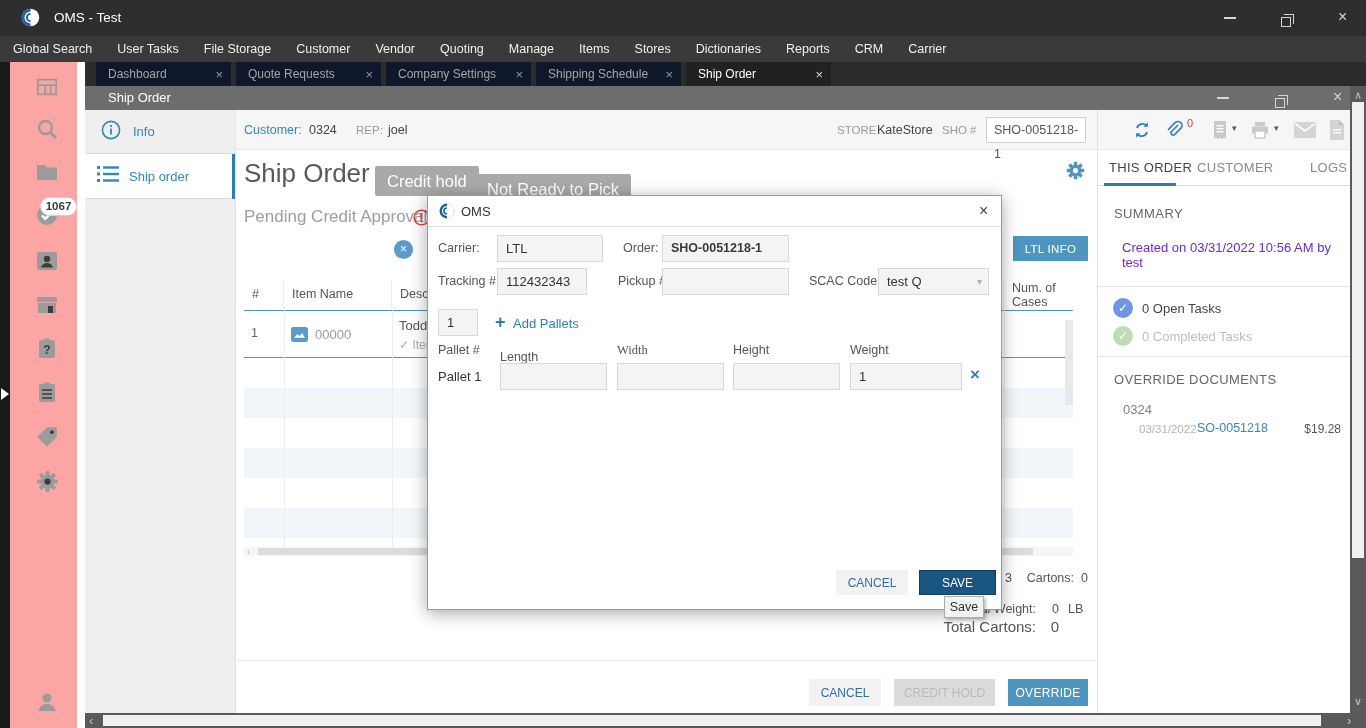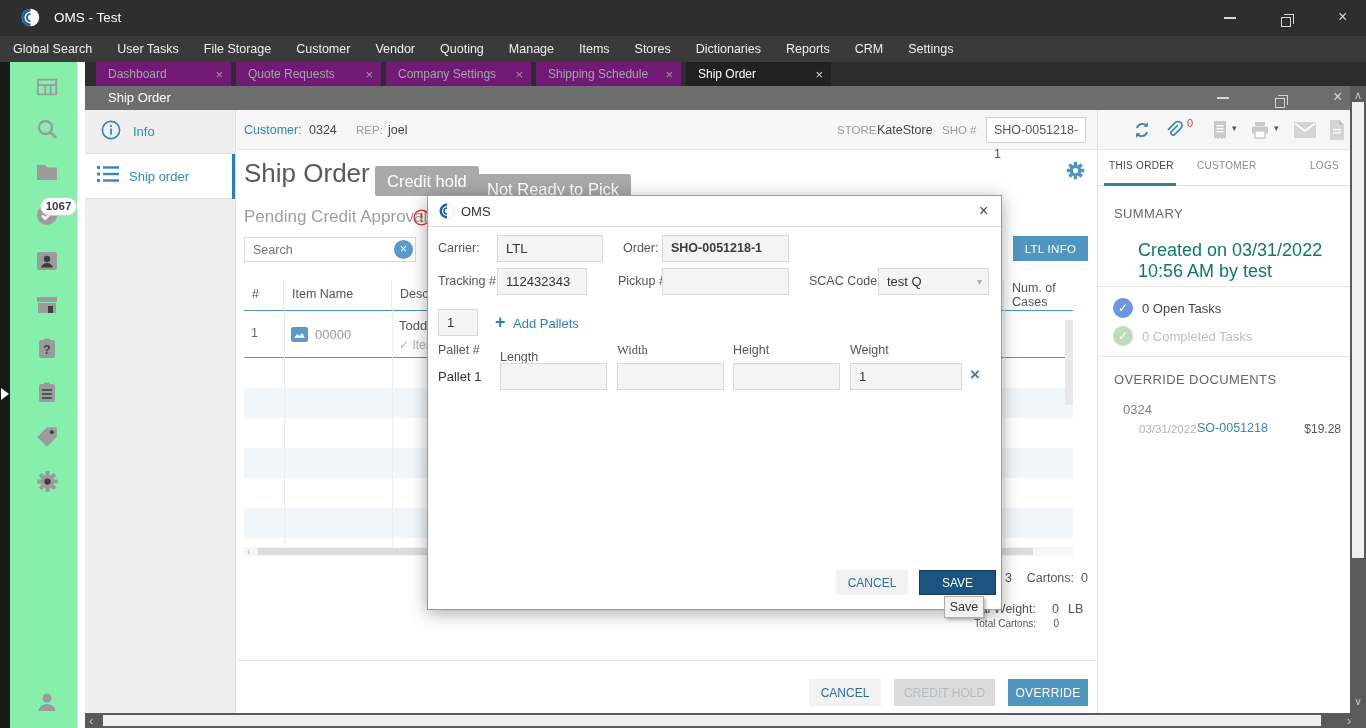--- a/index.html
+++ b/index.html
@@ -13,30 +13,30 @@
   
   .titlebar { left:0; top:0; width:1366px; height:36px; background:#2e2e2e; color:#fff; }
   .menubar  { left:0; top:36px; width:1366px; height:26px; background:#3a3a3a; display:flex; align-items:center; padding-left:7px; gap:13px; }
   .menubar span { color:#f0f0f0; font-size:12.5px; padding:0 6px; cursor:default; white-space:nowrap; }
   .win-min { display:inline-block; width:12px; height:2px; background:#d6d6d6; }
   .win-restore { display:inline-block; width:10px; height:10px; border:1.3px solid #d6d6d6; position:relative; background:transparent; }
   .win-restore:before { content:""; position:absolute; left:2px; top:-4px; width:9px; height:9px; border:1.3px solid #d6d6d6; border-left:none; border-bottom:none; }
   .win-close { color:#d6d6d6; font-size:16px; line-height:16px; }
   
   .tabbar { left:85px; top:62px; width:1281px; height:24px; background:#2c2c2c; display:flex; }
-  .tab { height:24px; width:145px; margin-right:5px; background:#701a75; color:#a5a5a5; font-size:12px;
+  .tab { height:24px; width:145px; margin-right:5px; background:#0f172a; color:#a5a5a5; font-size:12px;
          display:flex; align-items:center; padding:0 8px 0 12px; }
   .tab .lbl { flex:1; white-space:nowrap; overflow:hidden; }
   .tab .x { color:#9a9a9a; font-size:13px; }
   .tab.active { background:#212121; color:#fff; }
   .tab.active .x { color:#d8d8d8; }
   
   .edgestrip { left:0; top:62px; width:10px; height:666px; background:#191919; }
   .expander { left:1px; top:388px; width:0; height:0; border-top:6px solid transparent; border-bottom:6px solid transparent; border-left:8px solid #fff; }
-  .sidebar { left:10px; top:62px; width:67px; height:666px; background:#86efac; }
+  .sidebar { left:10px; top:62px; width:67px; height:666px; background:#fca5a5; }
   .side-icon { position:absolute; left:23px; width:28px; height:26px; display:flex; align-items:center; justify-content:center; }
   .count-badge { position:absolute; left:30px; top:135px; min-width:37px; height:19px; background:#fff; border:1px solid #cfcfcf;
                  border-radius:10px; color:#3c3c3c; font-size:11.5px; font-weight:bold; text-align:center; line-height:17px; padding:0 4px; }
   
   .inner-titlebar { left:85px; top:86px; width:1265px; height:24px; background:#6d6d6d; color:#fff; }
   .inner-nav { left:85px; top:110px; width:180px; height:603px; background:#efefef; }
   .nav-item { position:relative; width:150px; display:flex; align-items:center; border-bottom:1px solid #dcdcdc; }
   .nav-item .txt { color:#3187c0; font-size:13px; }
   
   .content { left:235px; top:110px; width:862px; height:603px; background:#fff; border-left:1px solid #e2e2e2; }
@@ -48,21 +48,21 @@
   .btn-blue { background:#4e95c0; color:#fff; font-size:11.5px; text-align:center; border:none; letter-spacing:.3px; }
   .btn-light { background:#f2f2f2; color:#2f6da5; font-size:12px; text-align:center; border:none; }
   .btn-disabled { background:#dbdbdb; color:#b5bcc1; font-size:12px; text-align:center; border:none; }
   
   .tbl-head { position:absolute; display:flex; color:#555; font-size:12.5px; border-bottom:1px solid #4e95c0; background:#fff; }
   .tbl-head .c { padding:7px 0 0 8px; border-right:1px solid #ececec; height:30px; }
   .stripe { position:absolute; left:8px; width:829px; height:30px; }
   .vline { position:absolute; width:1px; background:#ededed; }
   
   .rpanel { left:1097px; top:110px; width:253px; height:603px; background:#fff; border-left:1px solid #e2e2e2; }
-  .rp-tab { position:absolute; top:50px; font-size:10px; letter-spacing:.3px; color:#8a8a8a; }
+  .rp-tab { position:absolute; top:50px; font-size:13px; letter-spacing:.3px; color:#8a8a8a; }
   .sec-head { color:#666; font-size:13px; letter-spacing:.4px; }
   .check-circle { position:absolute; width:20px; height:20px; border-radius:50%; color:#fff; font-size:12px; text-align:center; line-height:20px; }
   
   .vscroll { left:1350px; top:86px; width:16px; height:627px; background:#5a5a5a; }
   .hscroll { left:85px; top:713px; width:1281px; height:15px; background:#5a5a5a; }
   .sb-thumb { position:absolute; background:#f1f1f1; }
   .sb-arrow { position:absolute; color:#c2c2c2; font-size:11px; line-height:11px; }
   
   .modal { left:427px; top:195px; width:575px; height:415px; background:#fff; border:1px solid #9a9a9a;
            box-shadow:0 3px 16px rgba(0,0,0,.35); z-index:10; }
@@ -97,21 +97,21 @@
     <span>File Storage</span>
     <span>Customer</span>
     <span>Vendor</span>
     <span>Quoting</span>
     <span>Manage</span>
     <span>Items</span>
     <span>Stores</span>
     <span>Dictionaries</span>
     <span>Reports</span>
     <span>CRM</span>
-    <span>Settings</span>
+    <span>Carrier</span>
   </div>
 
   <div class="abs edgestrip"></div>
   <div class="abs expander"></div>
 
   <div class="abs sidebar">
     <div class="side-icon" style="top:12px;">
       <svg width="26" height="22" viewBox="0 0 24 24">
           <path d="M2 4h20v16H2z" fill="none" stroke="#9b9b9b" stroke-width="2"></path>
           <path d="M2 10h20M10 10v10M16 10v10" stroke="#9b9b9b" stroke-width="2" fill="none"></path>
@@ -279,21 +279,20 @@
 
     <span class="abs" style="left:8px; top:97px; font-size:17px; color:#9e9e9e;">Pending Credit Approval</span>
     <span class="abs" style="left:177px; top:99px;">
       <svg width="17" height="17" viewBox="0 0 18 18">
           <circle cx="9" cy="9" r="7.8" fill="none" stroke="#d9443a" stroke-width="1.6"></circle>
           <rect x="8.1" y="4.2" width="1.8" height="6" fill="#d9443a"></rect>
           <circle cx="9" cy="13" r="1.2" fill="#d9443a"></circle>
         </svg>
     </span>
 
-    <input class="abs" style="left: 8px; top: 127px; width: 172px; height: 25px; border: 1px solid rgb(217, 217, 217); font-size: 12.5px; color: rgb(119, 119, 119); padding: 0px 26px 0px 8px; font-family: inherit; outline: none;" placeholder="Search">
     <span class="abs" style="left:158px; top:130px; width:19px; height:19px; border-radius:50%; background:#5b9bc8; color:#fff; font-size:12px; text-align:center; line-height:18px;">×</span>
     <button class="abs btn-blue" style="left:777px; top:126px; width:75px; height:25px;">LTL INFO</button>
 
     <div class="tbl-head" style="left:8px; top:170px; width:829px;">
       <span class="c" style="width:40px;">#</span>
       <span class="c" style="width:108px;">Item Name</span>
       <span class="c" style="width:612px;">Description</span>
       <span class="c" style="width:69px; border-right:none; padding-top:1px; line-height:14px;">Num. of Cases</span>
     </div>
 
@@ -330,21 +329,21 @@
     <span class="abs" style="left:769px; top:461px; font-size:12.5px; color:#555;">3</span>
     <div class="abs" style="left:700px; top:461px; width:152px; display:flex; justify-content:flex-end; gap:7px; font-size:12.5px; color:#555;">
       <span>Cartons:</span>
         <span>0</span>
     </div>
     <div class="abs" style="left:560px; top:492px; width:290px; display:flex; justify-content:flex-end; gap:9px; font-size:12.5px; color:#555;">
       <span>Total Weight:</span>
         <span style="width:14px; text-align:right;">0</span>
         <span style="width:18px;">LB</span>
     </div>
-    <div class="abs" style="left:560px; top:508px; width:290px; display:flex; justify-content:flex-end; gap:9px; font-size:10px; color:#555;">
+    <div class="abs" style="left:560px; top:508px; width:290px; display:flex; justify-content:flex-end; gap:9px; font-size:15px; color:#555;">
       <span>Total Cartons:</span>
         <span style="width:14px; text-align:right;">0</span>
         <span style="width:18px;"></span>
     </div>
 
     <div class="abs" style="left:2px; top:550px; width:858px; height:1px; background:#e3e3e3;"></div>
     <button class="abs btn-light" style="left:573px; top:569px; width:72px; height:27px;">CANCEL</button>
     <button class="abs btn-disabled" style="left:658px; top:569px; width:101px; height:27px;">CREDIT HOLD</button>
     <button class="abs btn-blue" style="left:772px; top:569px; width:80px; height:27px; font-size:12px;">OVERRIDE</button>
   </div>
@@ -398,21 +397,21 @@
       </span>
     </div>
 
     <div class="abs" style="left:0; top:40px; width:252px; height:36px; border-bottom:1px solid #ddd;"></div>
     <span class="rp-tab" style="left:11px; color:#444;">THIS ORDER</span>
     <span class="abs" style="left:6px; top:73px; width:72px; height:3px; background:#3a7ca8;"></span>
     <span class="rp-tab" style="left:99px;">CUSTOMER</span>
     <span class="rp-tab" style="left:212px;">LOGS</span>
 
     <span class="abs sec-head" style="left:16px; top:96px;">SUMMARY</span>
-    <span class="abs" style="left:24px; top:130px; font-size:18px; color:#0f766e;margin-left:16px;">Created on 03/31/2022 10:56 AM by test</span>
+    <span class="abs" style="left:24px; top:130px; font-size:13px; color:#6d28d9;">Created on 03/31/2022 10:56 AM by test</span>
     <div class="abs" style="left:0; top:176px; width:252px; height:1px; background:#e5e5e5;"></div>
 
     <div class="check-circle" style="left:15px; top:188px; background:#6d96e3;">✓</div>
     <span class="abs" style="left:44px; top:191px; font-size:13px; color:#444;">0 Open Tasks</span>
     <div class="check-circle" style="left:15px; top:216px; background:#bfdcb8;">✓</div>
     <span class="abs" style="left:44px; top:219px; font-size:13px; color:#bdbdbd;">0 Completed Tasks</span>
     <div class="abs" style="left:0; top:246px; width:252px; height:1px; background:#e5e5e5;"></div>
 
     <span class="abs sec-head" style="left:16px; top:262px;">OVERRIDE DOCUMENTS</span>
     <span class="abs" style="left:25px; top:292px; font-size:13px; color:#808080;">0324</span>

